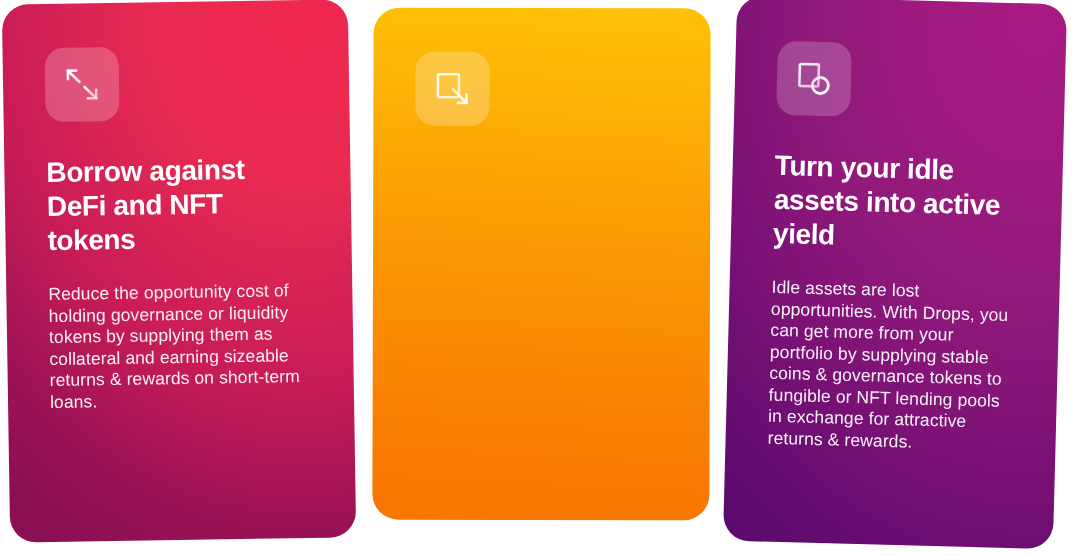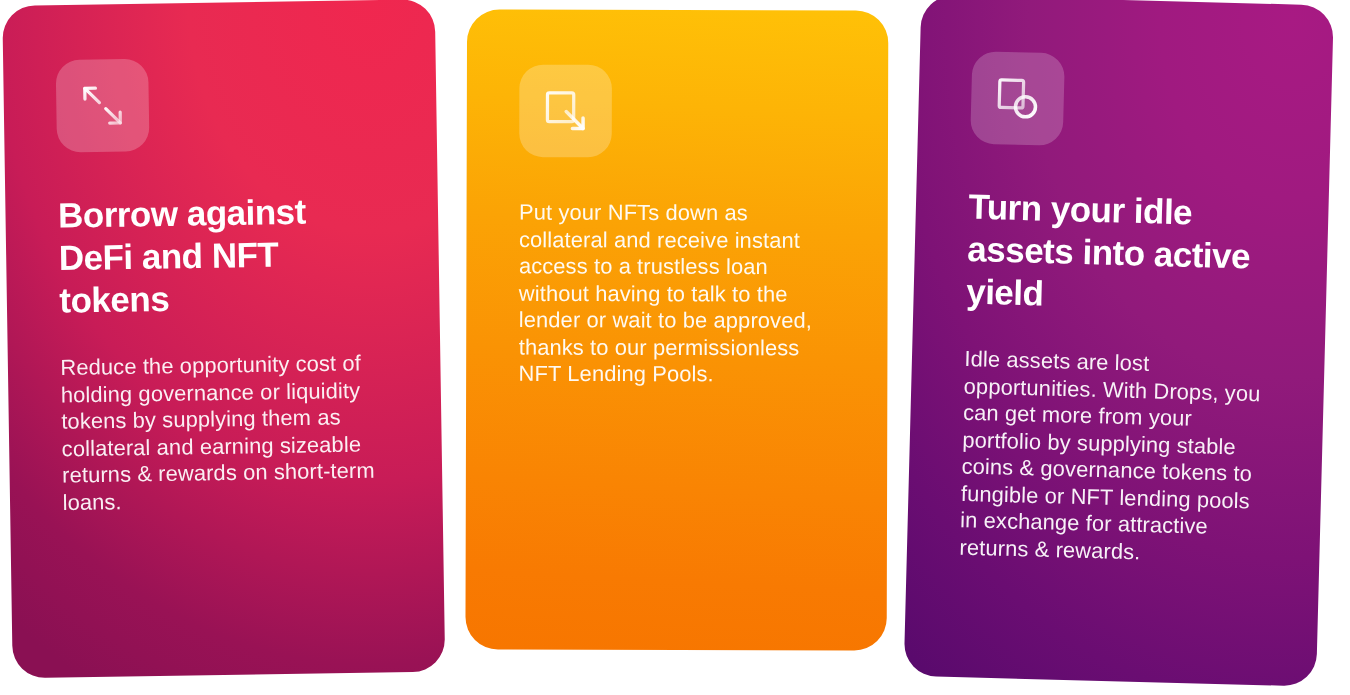--- a/index.html
+++ b/index.html
@@ -156,21 +156,20 @@
         </defs>
 
         <rect x="5.5" y="5.5" width="21" height="23" rx="1.5" fill="none" stroke="url(#g2a)" stroke-width="2.6"></rect>
 
         <g stroke="url(#g2b)" stroke-width="2.8" stroke-linecap="round" stroke-linejoin="round" fill="none">
           <path d="M20.5 20.5 L34 34"></path>
           <path d="M25.5 34 L34 34 L34 25.5"></path>
         </g>
       </svg>
     </div>
-    <p class="card-body">Put your NFTs down as collateral and receive instant access to a trustless loan without having to talk to the lender or wait to be approved, thanks to our permissionless NFT Lending Pools.</p>
   </div>
 
   <div class="card card-3">
     <div class="icon-badge">
       <svg width="40" height="40" viewBox="0 0 40 40" aria-hidden="true">
         <defs>
           <linearGradient id="g3a" x1="0" y1="0" x2="1" y2="1">
             <stop offset="0%" stop-color="#ffffff" stop-opacity="0.95"></stop>
             <stop offset="100%" stop-color="#ffffff" stop-opacity="0.62"></stop>
           </linearGradient>

